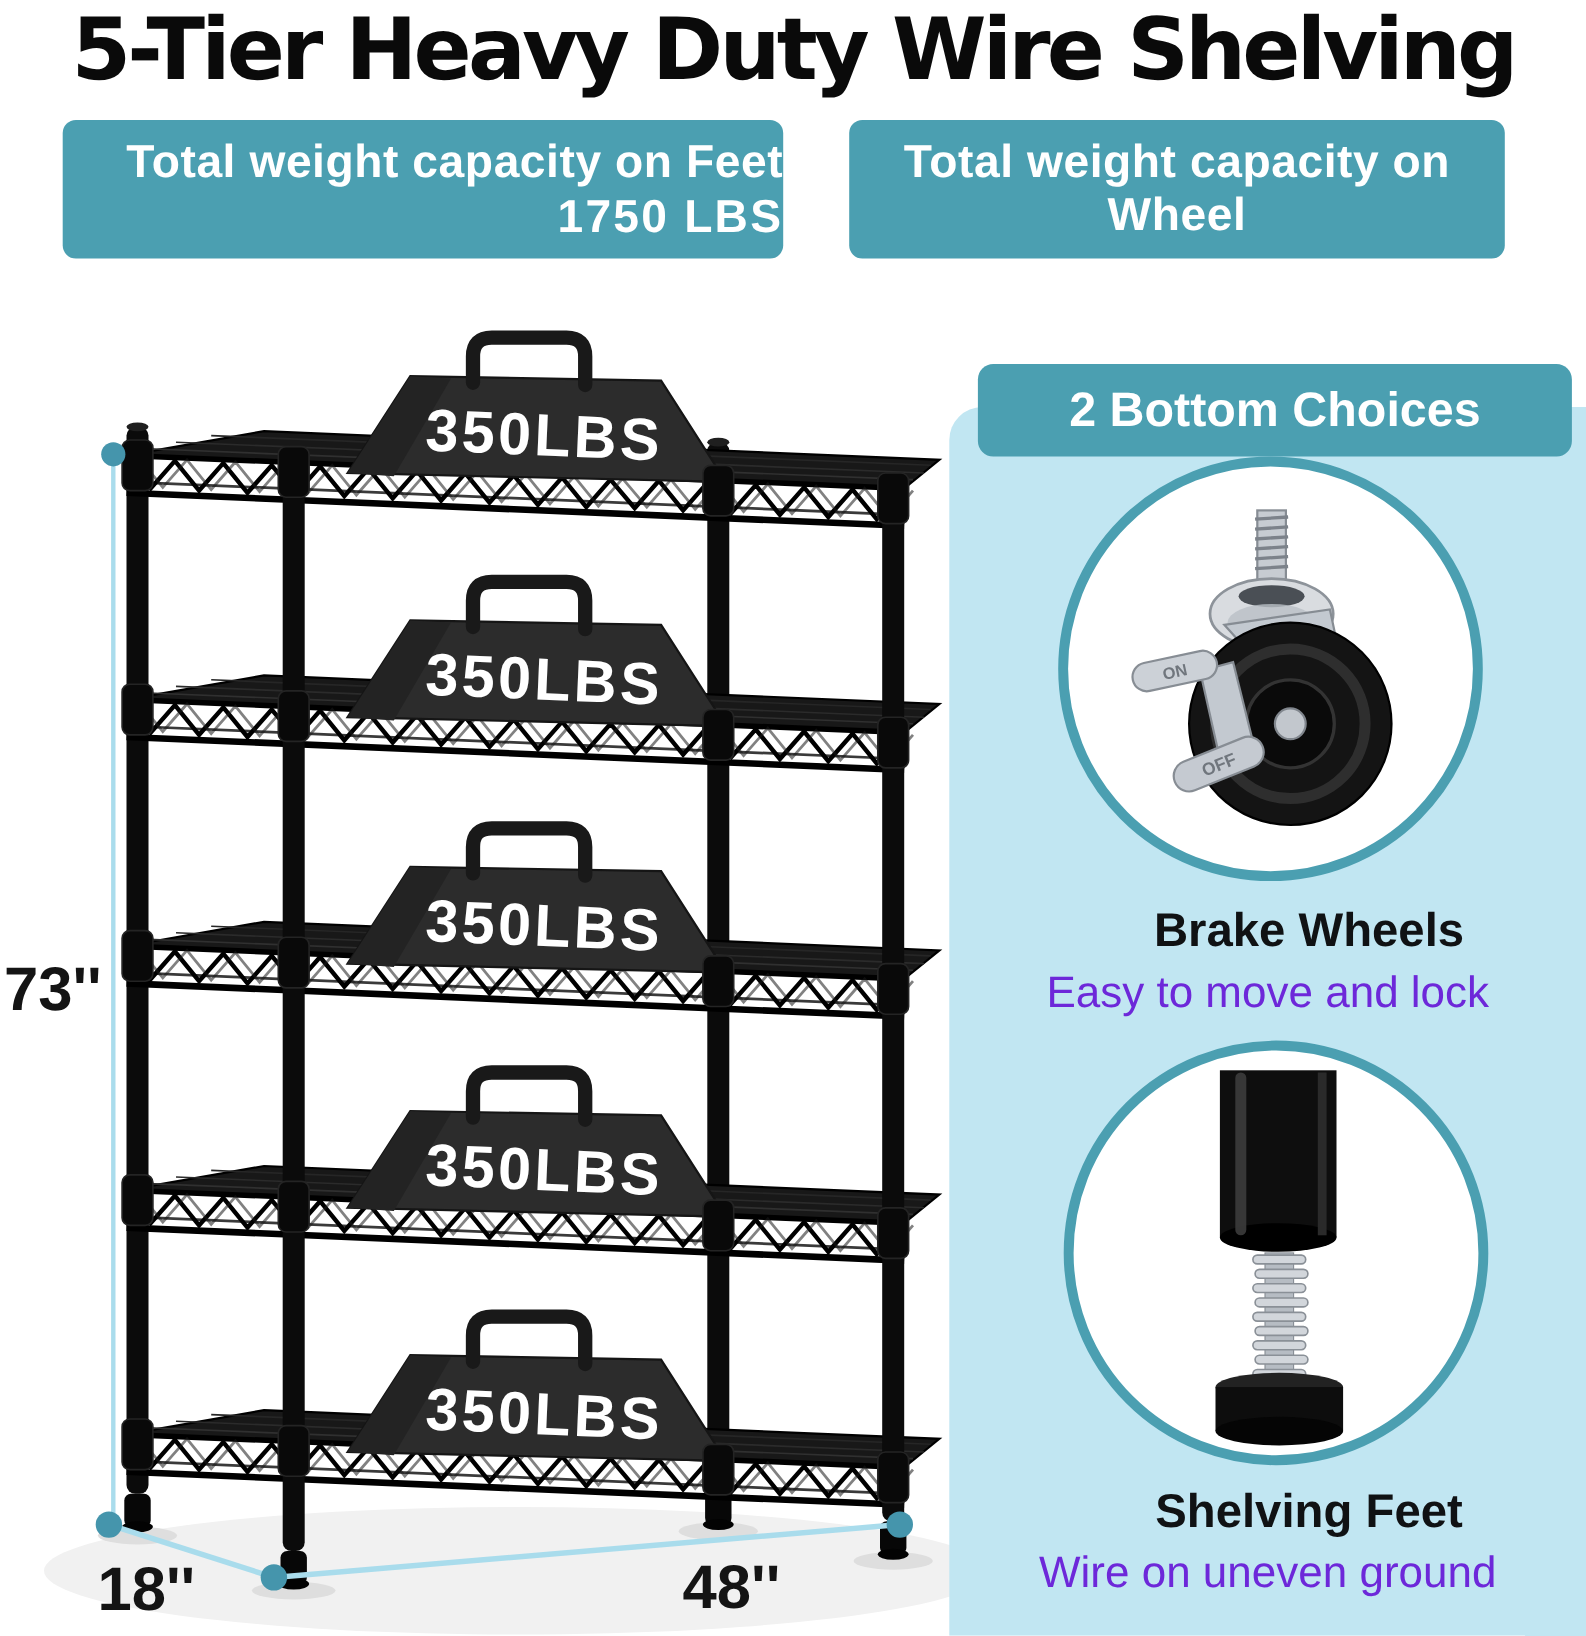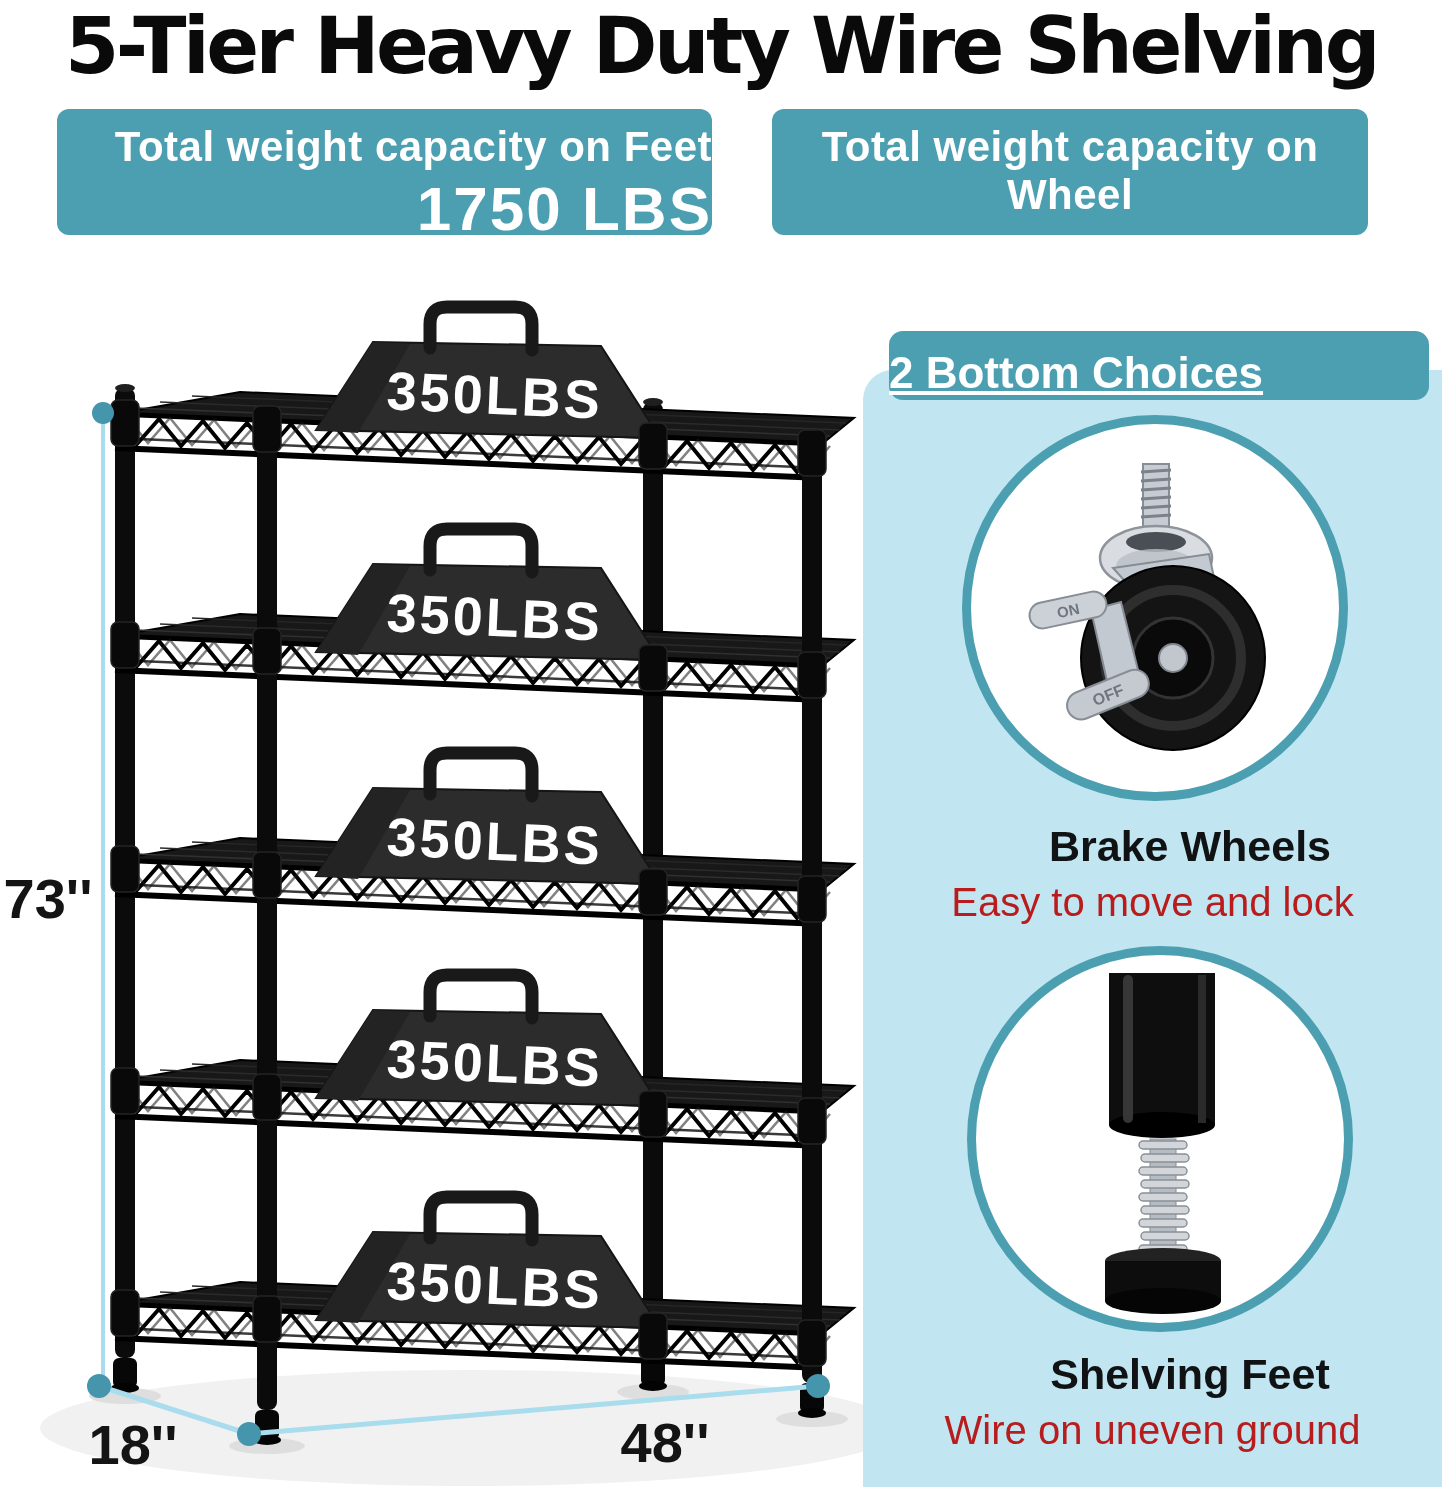--- a/index.html
+++ b/index.html
@@ -6,36 +6,36 @@
   body{width:1442px;height:1487px;position:relative;overflow:hidden;
        font-family:"Liberation Sans",sans-serif;color:#111;}
   .page-title{position:absolute;top:-4px;left:0;width:1442px;text-align:center;
     font-family:"DejaVu Sans","Liberation Sans",sans-serif;
     font-size:78px;font-weight:700;letter-spacing:-3.5px;color:#0a0a0a;line-height:100px;}
   .banner{position:absolute;top:109px;height:126px;background:#4b9fb1;border-radius:12px;
     color:#fff;text-align:center;}
   .banner-left{left:57px;width:655px;text-align:right;}
   .banner-right{left:772px;width:596px;}
   .banner .cap-label{margin-top:14px;font-size:42px;font-weight:600;letter-spacing:.5px;}
-  .banner .cap-value{margin-top:2px;font-size:62px;font-weight:800;letter-spacing:2px;}
+  .banner .cap-value{margin-top:2px;font-size:42px;font-weight:800;letter-spacing:2px;}
   .stage{position:absolute;left:0;top:278px;width:880px;height:1210px;}
   .side-panel{position:absolute;left:863px;top:370px;width:579px;height:1117px;
     background:#c1e6f2;border-top-left-radius:30px;}
-  .choices-header{position:absolute;left:889px;top:331px;width:540px;height:69px;
+  .choices-header{position:absolute;left:889px;top:331px;width:540px;height:84px;
     background:#4b9fb1;border-radius:14px;color:#fff;font-size:44px;font-weight:700;
-    line-height:84px;text-decoration:underline;}
+    text-align:center;line-height:84px;}
   .photo-circle{position:absolute;width:368px;height:368px;background:#fff;
     border:9px solid #4b9fb1;border-radius:50%;}
   .circle-wheel{left:962px;top:415px;}
   .circle-foot{left:967px;top:946px;}
   .photo-circle svg{position:absolute;left:0;top:0;width:368px;height:368px;}
   .option-title{position:absolute;left:863px;width:654px;text-align:center;
     font-size:43px;font-weight:800;color:#101214;}
   .option-desc{position:absolute;left:863px;width:579px;text-align:center;
-    font-size:40px;font-weight:400;color:#b91c1c;}
+    font-size:40px;font-weight:400;color:#6d28d9;}
   .brake-title{top:822px;}
   .brake-desc{top:880px;}
   .level-title{top:1350px;}
   .level-desc{top:1408px;}
   .wtext{font-family:"Liberation Sans",sans-serif;font-size:54px;font-weight:600;
     fill:#ffffff;letter-spacing:3px;}
   .dimtext{font-family:"Liberation Sans",sans-serif;font-size:56px;font-weight:700;fill:#141414;}
   .paddle-text{font-family:"Liberation Sans",sans-serif;font-weight:700;fill:#70767d;}
 </style>
 </head>

